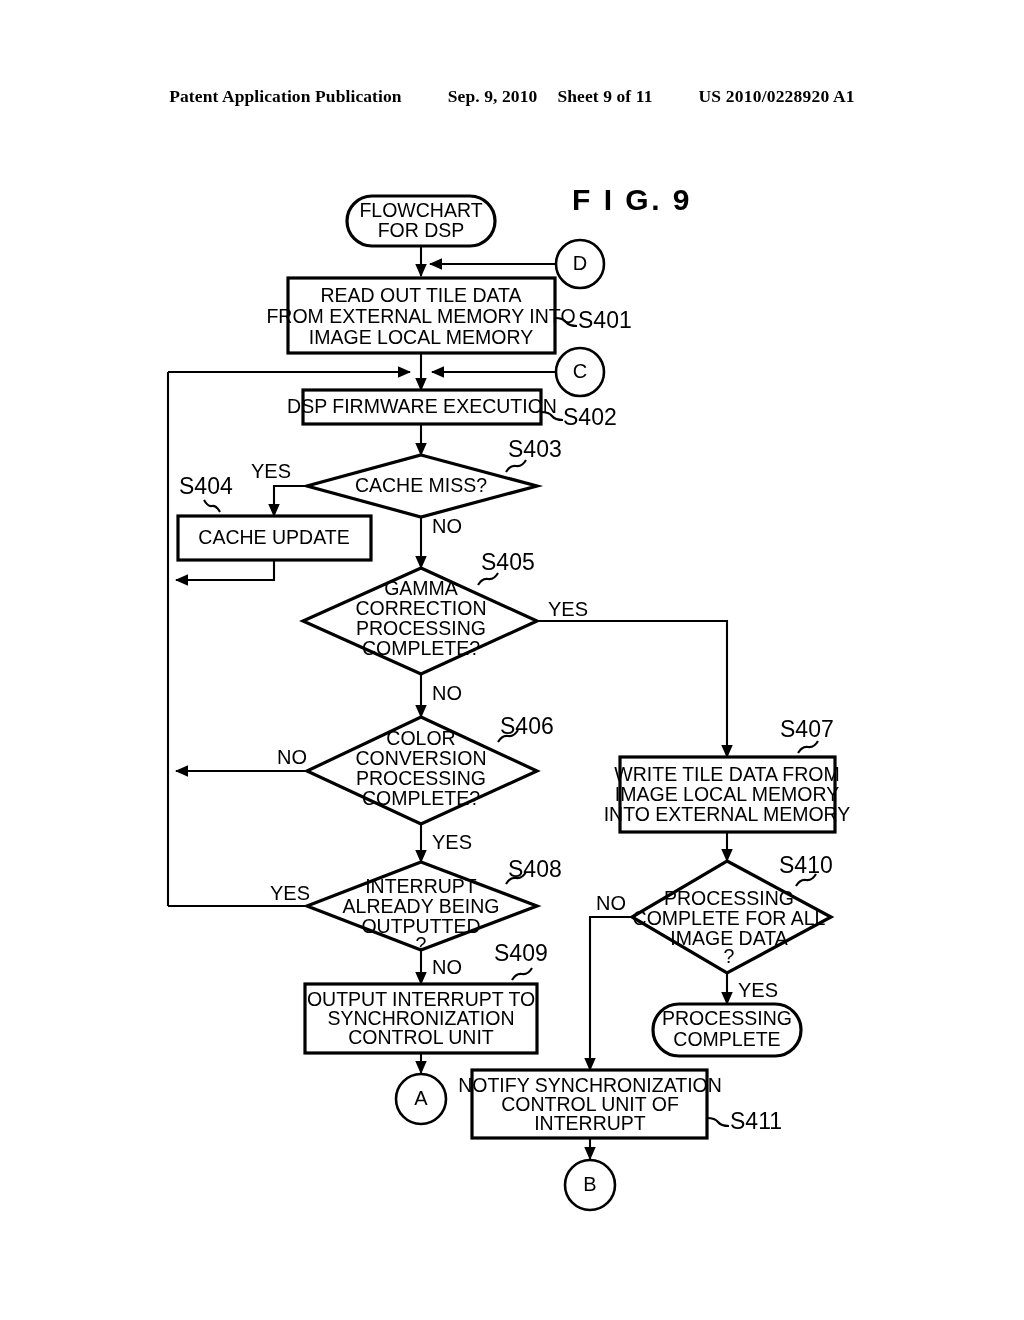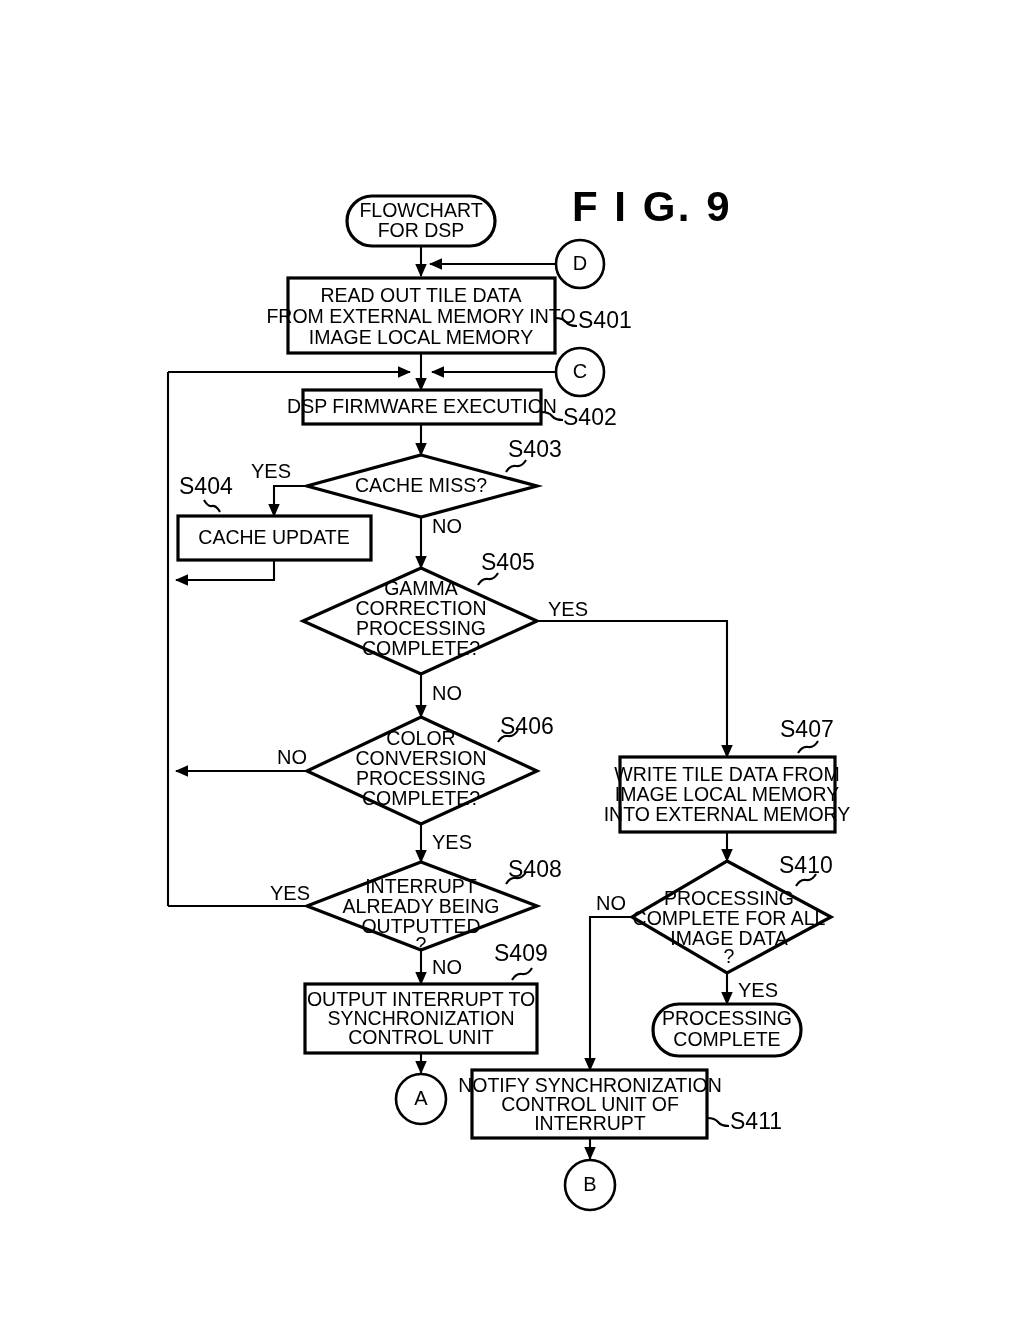--- a/index.html
+++ b/index.html
@@ -42,21 +42,21 @@
   .pat-header .h-sheet { margin-right: 46px; }
   .pat-header .h-num   { letter-spacing: 0.2px; }
 
   
   .fig-title {
     position: absolute;
     left: 572px;
     top: 183px;
     font-family: "Liberation Sans", sans-serif;
     font-weight: bold;
-    font-size: 42px;
+    font-size: 30px;
     letter-spacing: 2.5px;
     white-space: nowrap;
   }
 
   
   #flow {
     position: absolute;
     left: 0;
     top: 0;
     width: 1024px;
@@ -107,20 +107,26 @@
     fill: none;
     stroke: #000000;
     stroke-width: 2.1;
   }
 </style>
 </head>
 <body>
 
 <div id="page">
 
+  <div class="pat-header">
+    <span class="h-pub">Patent Application Publication</span>
+    <span class="h-date">Sep. 9, 2010</span>
+    <span class="h-sheet">Sheet 9 of 11</span>
+    <span class="h-num">US 2010/0228920 A1</span>
+  </div>
 
   <div class="fig-title">F I G.  9</div>
 
   <svg id="flow" viewBox="0 0 1024 1320">
     <defs>
       <marker id="arrow" viewBox="0 0 10 10" refX="9.2" refY="5" markerWidth="6.4" markerHeight="6.4" orient="auto-start-reverse">
         <path d="M 0 0.6 L 10 5 L 0 9.4 z" fill="#000000"></path>
       </marker>
     </defs>
 

